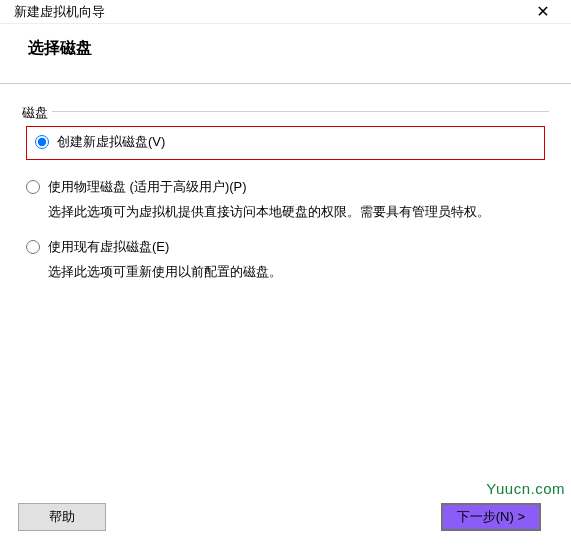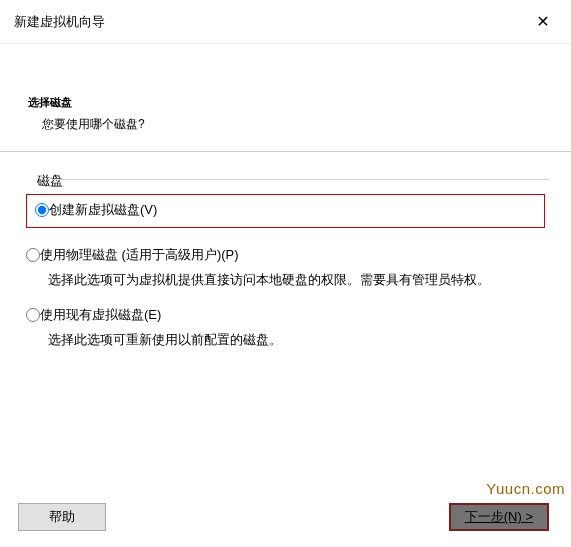--- a/index.html
+++ b/index.html
@@ -7,137 +7,135 @@
       font-family: "Microsoft YaHei", "Segoe UI", sans-serif;
       font-size: 13px;
       background: #fff;
       width: 571px;
       height: 547px;
       overflow: hidden;
       position: relative;
       color: #000;
     }
     .titlebar {
-      height: 44px;
+      height: 24px;
       display: flex;
       align-items: center;
       padding: 0 8px 0 14px;
       border-bottom: 1px solid #eee;
     }
     .titlebar-title { flex: 1; font-size: 13px; }
     .titlebar-close {
       width: 40px;
       height: 30px;
       display: flex;
       align-items: center;
       justify-content: center;
       cursor: pointer;
       font-size: 16px;
     }
     .header {
       padding: 14px 28px 18px 28px;
       border-bottom: 1px solid #ccc;
     }
-    .header-title { font-size: 11px; font-weight: bold; margin-bottom: 6px; margin-top: 37px; }
+    .header-title { font-size: 16px; font-weight: bold; margin-bottom: 6px; }
     .header-subtitle { font-size: 12px; padding-left: 14px; }
     .content {
       padding: 22px 22px 0 22px;
     }
     .fieldset {
       border: none;
       position: relative;
       padding-top: 10px;
     }
     .fieldset-legend {
       position: absolute;
       top: -2px;
-      left: 15px;
+      left: 0;
       background: #fff;
       padding-right: 4px;
       font-size: 13px;
       color: #000;
     }
     .fieldset-line {
       position: absolute;
       top: 5px;
       left: 30px;
       right: 0;
       height: 1px;
       background: #d0d0d0;
     }
     .radio-options { padding: 10px 4px 0 4px; }
     .radio-item { margin-bottom: 16px; }
     .radio-row {
       display: flex;
       align-items: center;
-      gap: 0;
+      gap: 8px;
     }
     .radio-row input[type="radio"] {
       width: 14px; height: 14px;
     }
     .radio-label { font-size: 13px; cursor: pointer; }
     .radio-desc {
       font-size: 13px;
       padding: 6px 6px 0 22px;
       line-height: 1.5;
     }
     .highlight-box {
       border: 1px solid #d00000;
       padding: 6px 8px 8px 8px;
       margin-bottom: 18px;
     }
     .highlight-box .radio-desc { padding-left: 22px; padding-top: 6px; }
     .footer {
       position: absolute;
       bottom: 16px;
       left: 0;
-      right: 4px;
+      right: 12px;
       display: flex;
       align-items: center;
       padding: 0 18px;
       gap: 8px;
     }
     .footer-spacer { flex: 1; }
     button {
       font-family: inherit;
       font-size: 13px;
       height: 28px;
       padding: 0 14px;
       background: #e1e1e1;
       border: 1px solid #aaa;
       cursor: pointer;
       min-width: 90px;
     }
     button.primary {
-      border: 2px solid #7f1d1d;
-      background: #737373;
-      text-decoration: underline;
+      border: 2px solid #737373;
+      background: #8b5cf6;
     }
     .help-btn { min-width: 88px; }
     .watermark {
       position: absolute;
       right: 6px;
       bottom: 50px;
-      color: #a16207;
+      color: #15803d;
       font-size: 15px;
       font-weight: 500;
       letter-spacing: 0.5px;
     }
   </style>
 </head>
 <body>
 
 <div class="titlebar">
   <div class="titlebar-title">新建虚拟机向导</div>
   <div class="titlebar-close">✕</div>
 </div>
 
 <div class="header">
   <div class="header-title">选择磁盘</div>
-  <div class="header-subtitle">您要使用哪个磁盘?</div>
 </div>
 
 <div class="content">
   <div class="fieldset">
     <div class="fieldset-legend">磁盘</div>
     <div class="fieldset-line"></div>
 
     <div class="radio-options">
 
       <div class="radio-item highlight-box">

